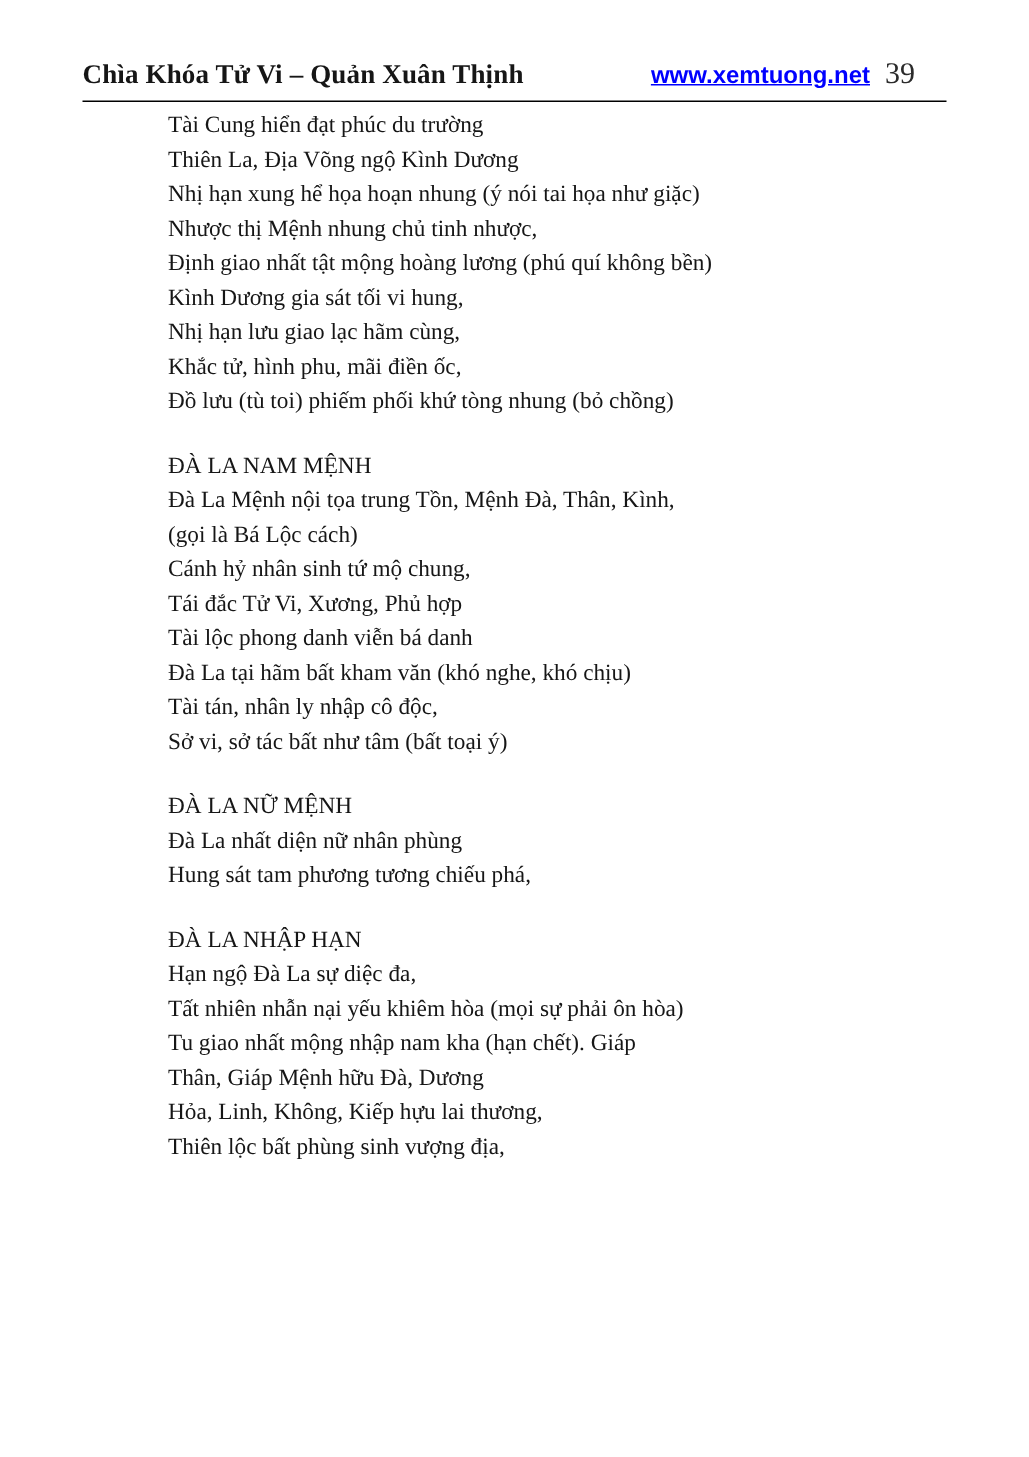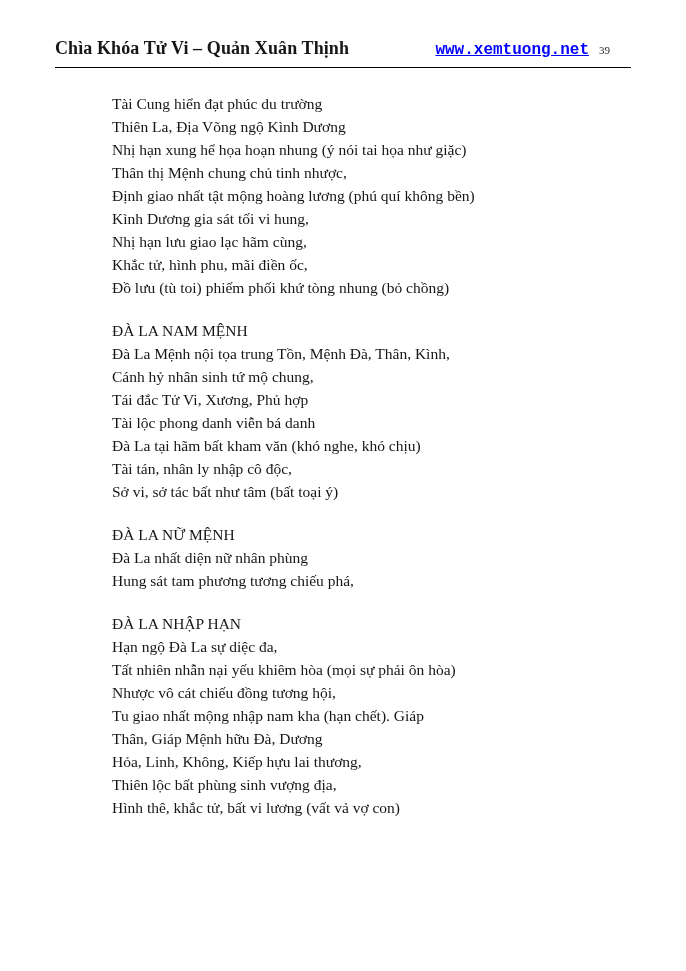--- a/index.html
+++ b/index.html
@@ -31,44 +31,44 @@
     font-weight: bold;
     letter-spacing: 0.1px;
     white-space: nowrap;
   }
   .header-right {
     display: flex;
     align-items: baseline;
     gap: 10px;
   }
   .website-link {
-    font-family: Liberation Mono, monospace;
+    font-family: Liberation Sans, sans-serif;
     font-size: 16px;
     font-weight: bold;
     text-decoration: underline;
     cursor: pointer;
     white-space: nowrap;
     margin-left: 37px;
   }
   .page-number {
-    font-size: 11px;
+    font-size: 20px;
     color: #2b2b2b;
   }
   .header-divider {
     position: absolute;
     top: 67px;
     left: 55px;
     width: 576px;
     border: none;
     border-top: 1.5px solid #000000;
     margin: 0;
   }
   .document-body {
     position: absolute;
-    top: 92px;
+    top: 72px;
     left: 112px;
     width: 500px;
   }
   .document-body p.text-line {
     margin: 0;
     font-size: 15.5px;
     line-height: 23px;
     white-space: nowrap;
   }
   .document-body h2.section-heading {
@@ -91,41 +91,40 @@
       <span class="page-number">39</span>
     </span>
   </header>
 
   <hr class="header-divider">
 
   <main class="document-body">
       <p class="text-line">Tài Cung hiển đạt phúc du trường</p>
       <p class="text-line">Thiên La, Địa Võng ngộ Kình Dương</p>
       <p class="text-line">Nhị hạn xung hể họa hoạn nhung (ý nói tai họa như giặc)</p>
-      <p class="text-line">Thân thị Mệnh chung chủ tinh nhược,</p>
+      <p class="text-line">Nhược thị Mệnh nhung chủ tinh nhược,</p>
       <p class="text-line">Định giao nhất tật mộng hoàng lương (phú quí không bền)</p>
       <p class="text-line">Kình Dương gia sát tối vi hung,</p>
       <p class="text-line">Nhị hạn lưu giao lạc hãm cùng,</p>
       <p class="text-line">Khắc tử, hình phu, mãi điền ốc,</p>
       <p class="text-line">Đồ lưu (tù toi) phiếm phối khứ tòng nhung (bỏ chồng)</p>
       <h2 class="section-heading">ĐÀ LA NAM MỆNH</h2>
       <p class="text-line">Đà La Mệnh nội tọa trung Tồn, Mệnh Đà, Thân, Kình,</p>
+      <p class="text-line">(gọi là Bá Lộc cách)</p>
       <p class="text-line">Cánh hỷ nhân sinh tứ mộ chung,</p>
       <p class="text-line">Tái đắc Tử Vi, Xương, Phủ hợp</p>
       <p class="text-line">Tài lộc phong danh viễn bá danh</p>
       <p class="text-line">Đà La tại hãm bất kham văn (khó nghe, khó chịu)</p>
       <p class="text-line">Tài tán, nhân ly nhập cô độc,</p>
       <p class="text-line">Sở vi, sở tác bất như tâm (bất toại ý)</p>
       <h2 class="section-heading">ĐÀ LA NỮ MỆNH</h2>
       <p class="text-line">Đà La nhất diện nữ nhân phùng</p>
       <p class="text-line">Hung sát tam phương tương chiếu phá,</p>
       <h2 class="section-heading">ĐÀ LA NHẬP HẠN</h2>
       <p class="text-line">Hạn ngộ Đà La sự diệc đa,</p>
       <p class="text-line">Tất nhiên nhẫn nại yếu khiêm hòa (mọi sự phải ôn hòa)</p>
-      <p class="text-line">Nhược vô cát chiếu đồng tương hội,</p>
       <p class="text-line">Tu giao nhất mộng nhập nam kha (hạn chết). Giáp</p>
       <p class="text-line">Thân, Giáp Mệnh hữu Đà, Dương</p>
       <p class="text-line">Hỏa, Linh, Không, Kiếp hựu lai thương,</p>
       <p class="text-line">Thiên lộc bất phùng sinh vượng địa,</p>
-      <p class="text-line">Hình thê, khắc tử, bất vi lương (vất vả vợ con)</p>
     </main>
 
 </div>
 
 </body></html>

